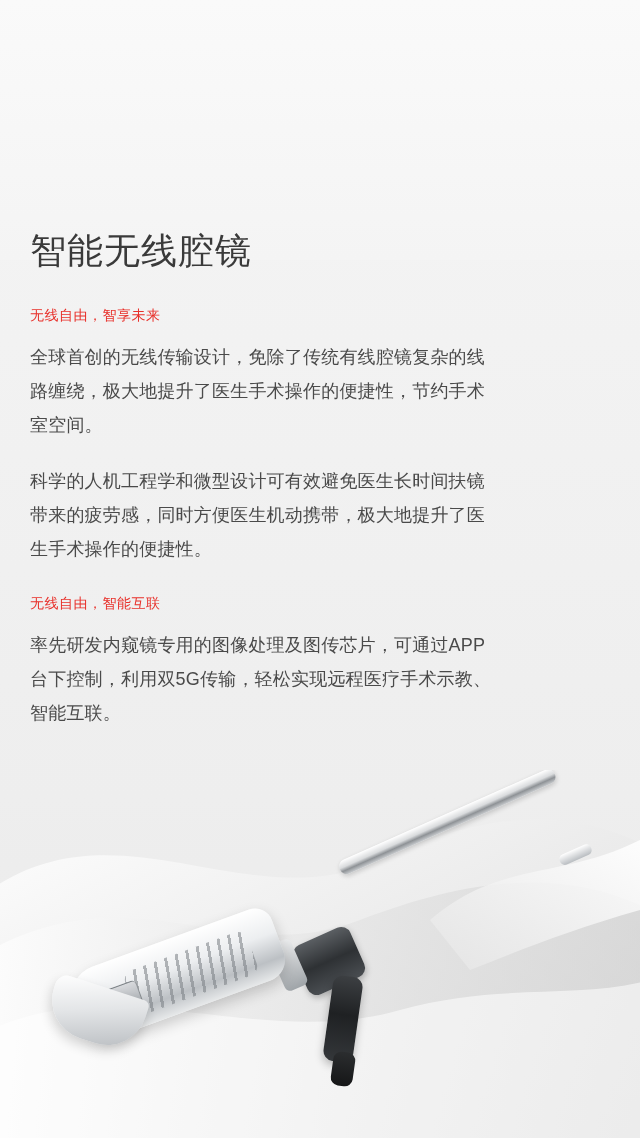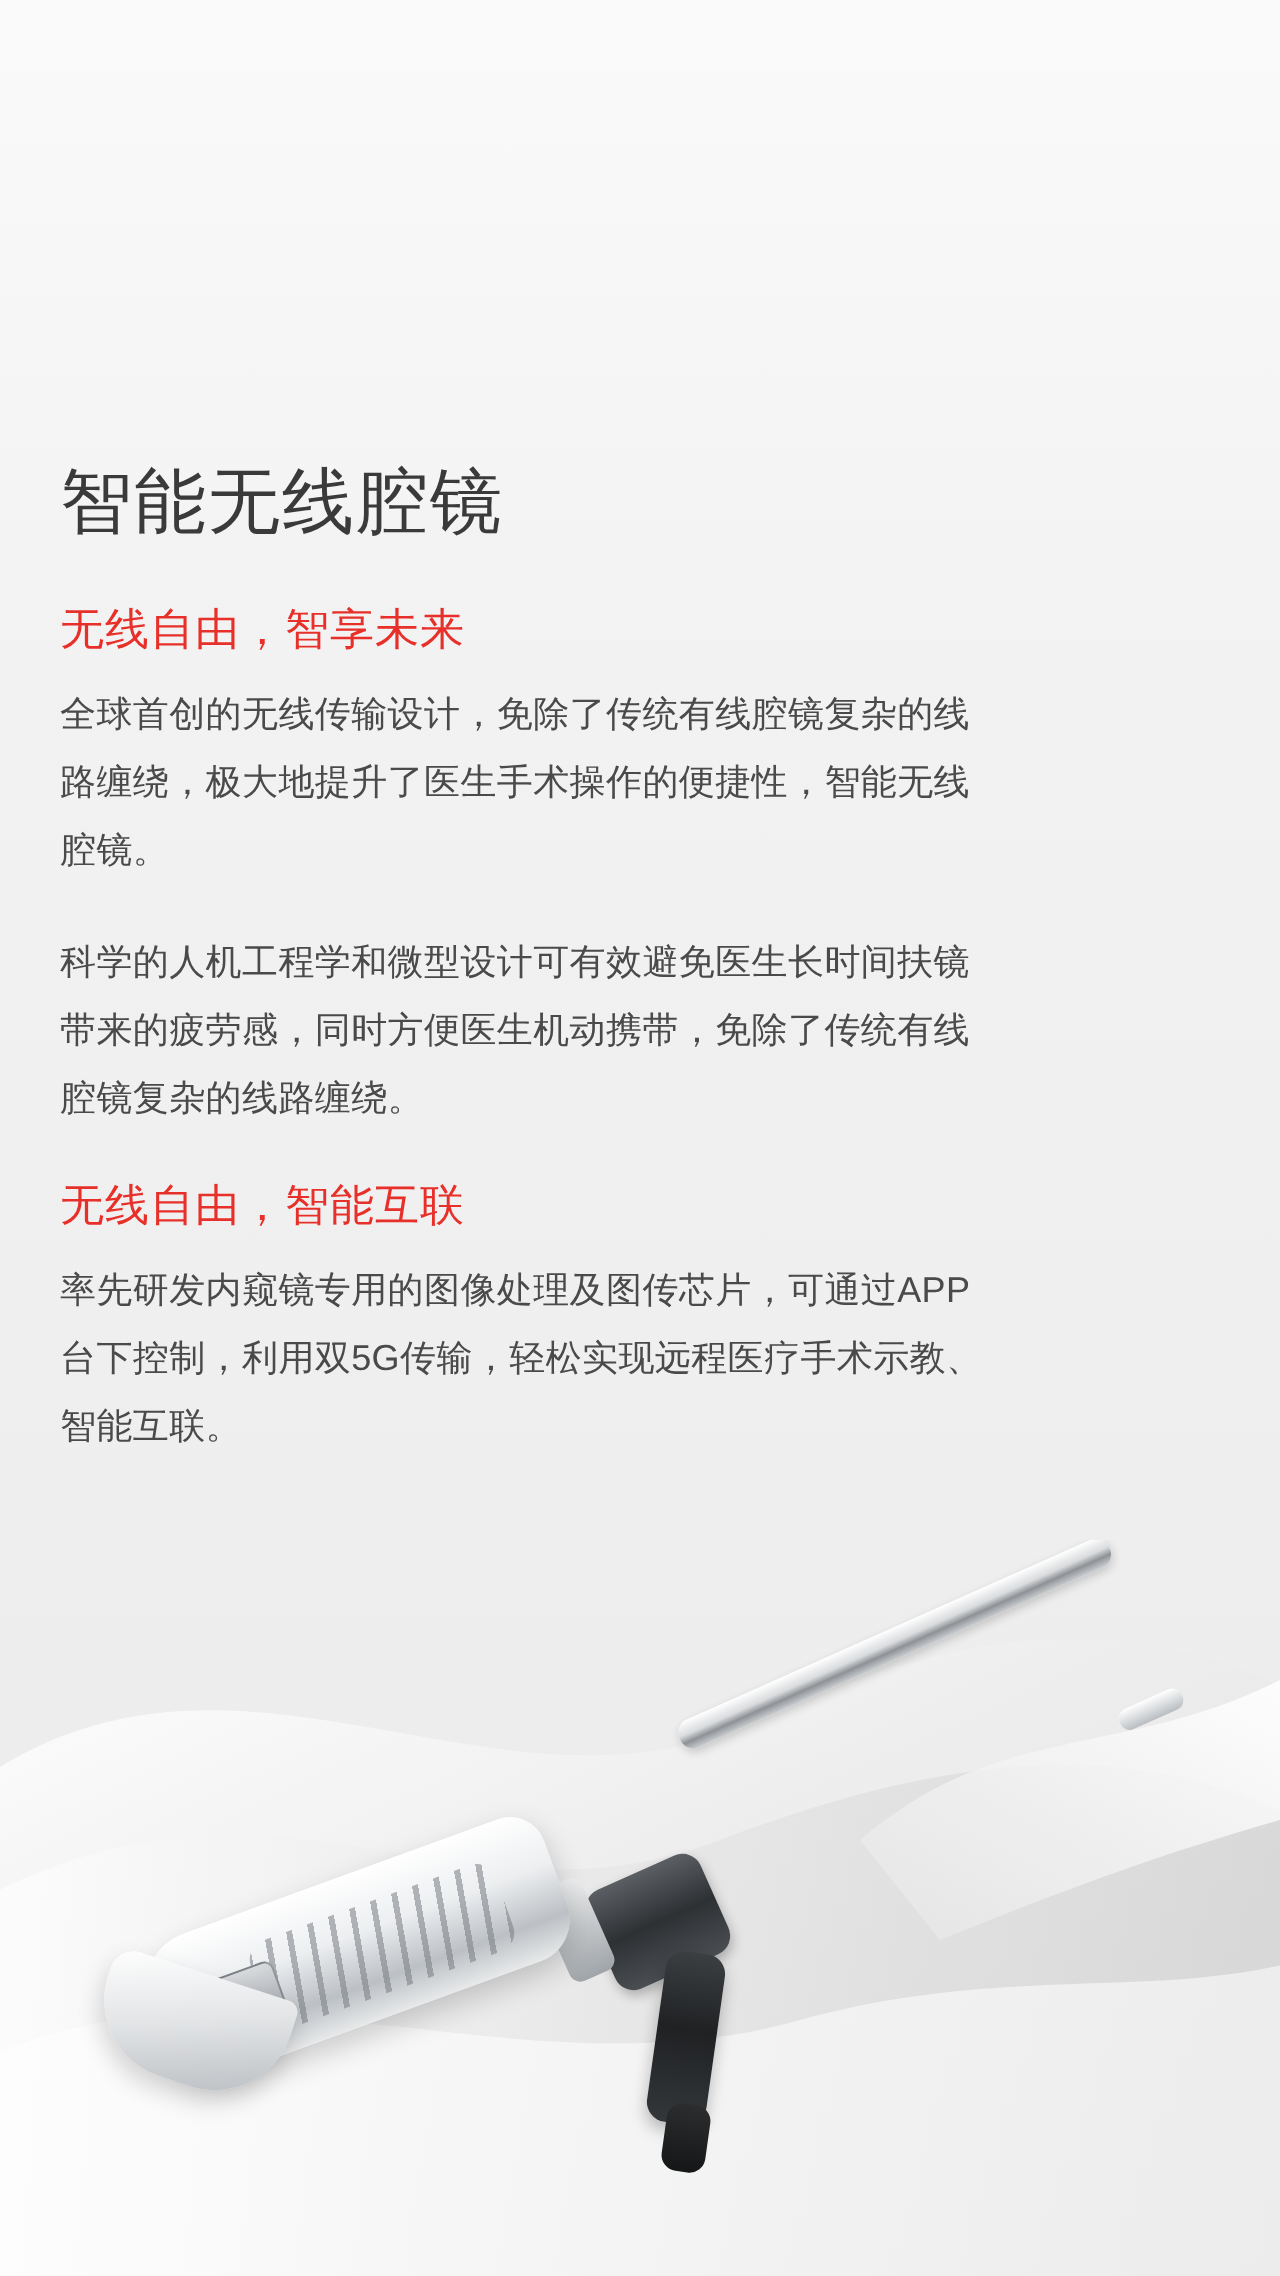--- a/index.html
+++ b/index.html
@@ -42,21 +42,21 @@
     line-height: 46px;
     color: #3a3a3a;
     font-weight: 400;
     letter-spacing: 1px;
     margin: 0 0 26px 0;
   }
   .section {
     margin-bottom: 22px;
   }
   .section-title {
-    font-size: 22px;
+    font-size: 14px;
     line-height: 30px;
     color: #e8302a;
     font-weight: 400;
     letter-spacing: 0.5px;
     margin: 0 0 10px 0;
   }
   .section-body {
     font-size: 18px;
     line-height: 34px;
     color: #4a4a4a;
@@ -203,25 +203,25 @@
 <div class="page">
 
   <div class="top-glow"></div>
 
   <div class="content">
 
     <h1 class="main-title">智能无线腔镜</h1>
 
     <div class="section">
       <h2 class="section-title">无线自由，智享未来</h2>
-      <p class="section-body">全球首创的无线传输设计，免除了传统有线腔镜复杂的线路缠绕，极大地提升了医生手术操作的便捷性，智能无线腔镜。</p>
+      <p class="section-body">全球首创的无线传输设计，免除了传统有线腔镜复杂的线路缠绕，极大地提升了医生手术操作的便捷性，节约手术室空间。</p>
     </div>
 
     <div class="section">
-      <p class="section-body">科学的人机工程学和微型设计可有效避免医生长时间扶镜带来的疲劳感，同时方便医生机动携带，免除了传统有线腔镜复杂的线路缠绕。</p>
+      <p class="section-body">科学的人机工程学和微型设计可有效避免医生长时间扶镜带来的疲劳感，同时方便医生机动携带，极大地提升了医生手术操作的便捷性。</p>
     </div>
 
     <div class="section">
       <h2 class="section-title">无线自由，智能互联</h2>
       <p class="section-body">率先研发内窥镜专用的图像处理及图传芯片，可通过APP台下控制，利用双5G传输，轻松实现远程医疗手术示教、智能互联。</p>
     </div>
 
   </div>
 
   <div class="illustration">

